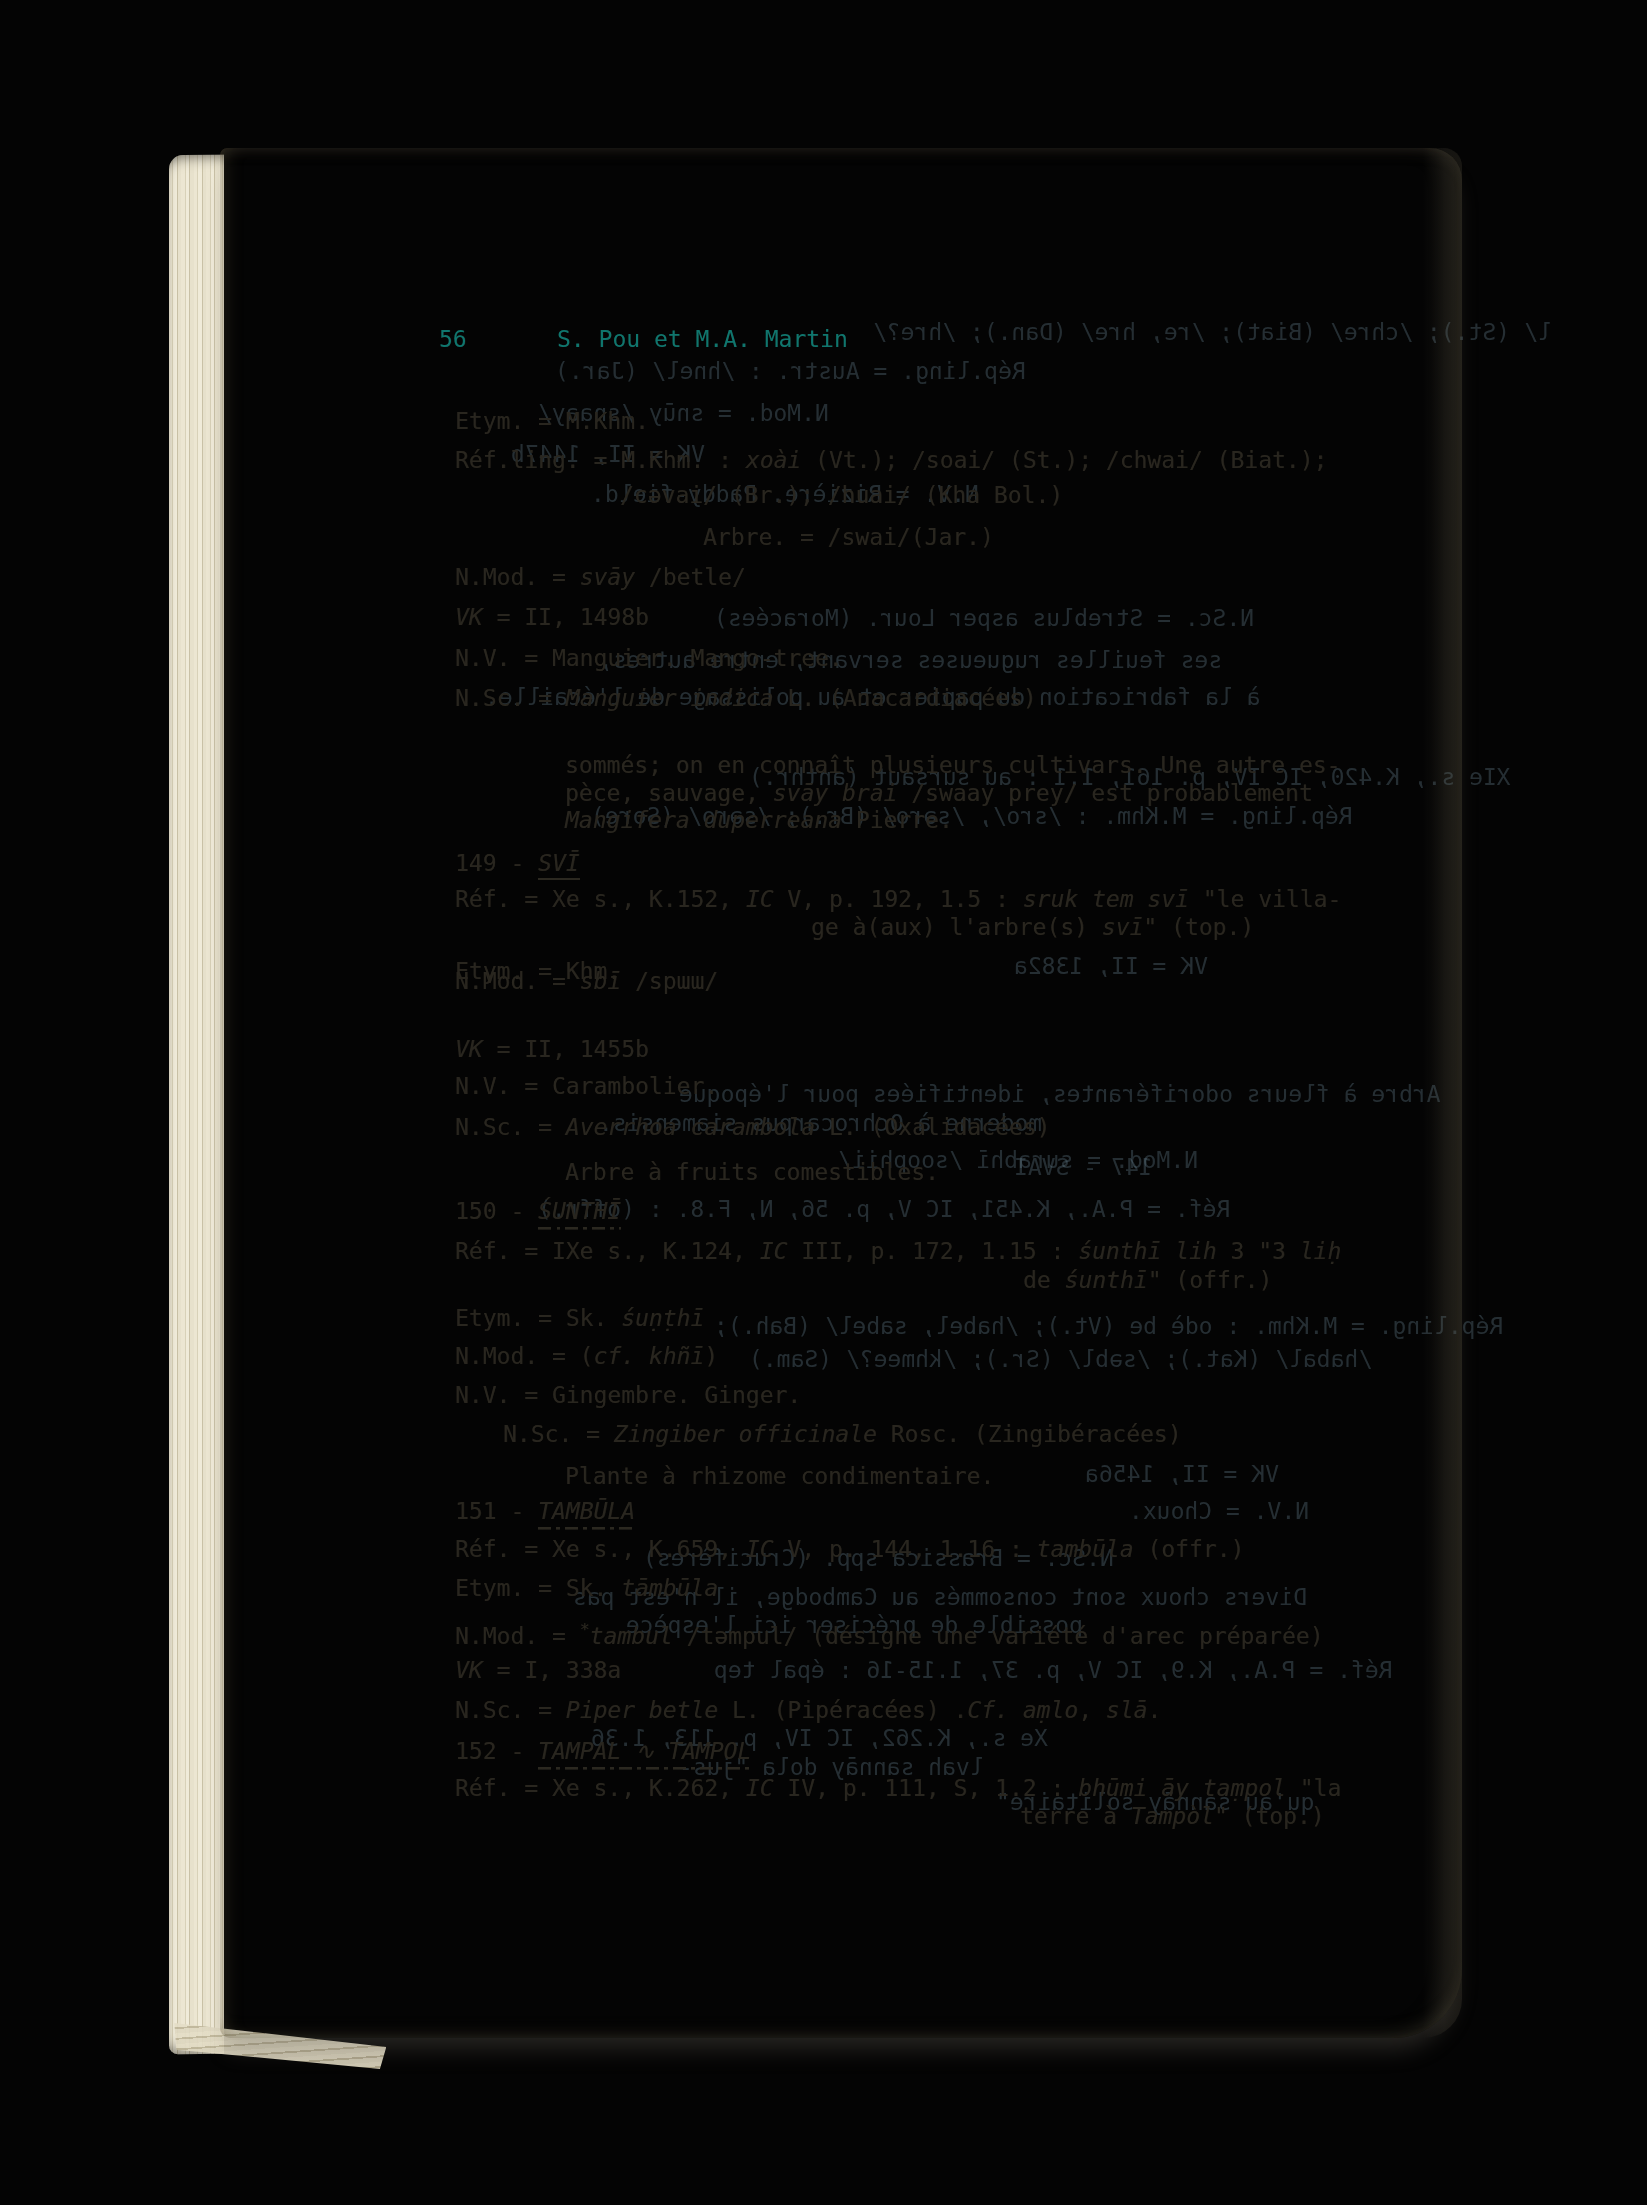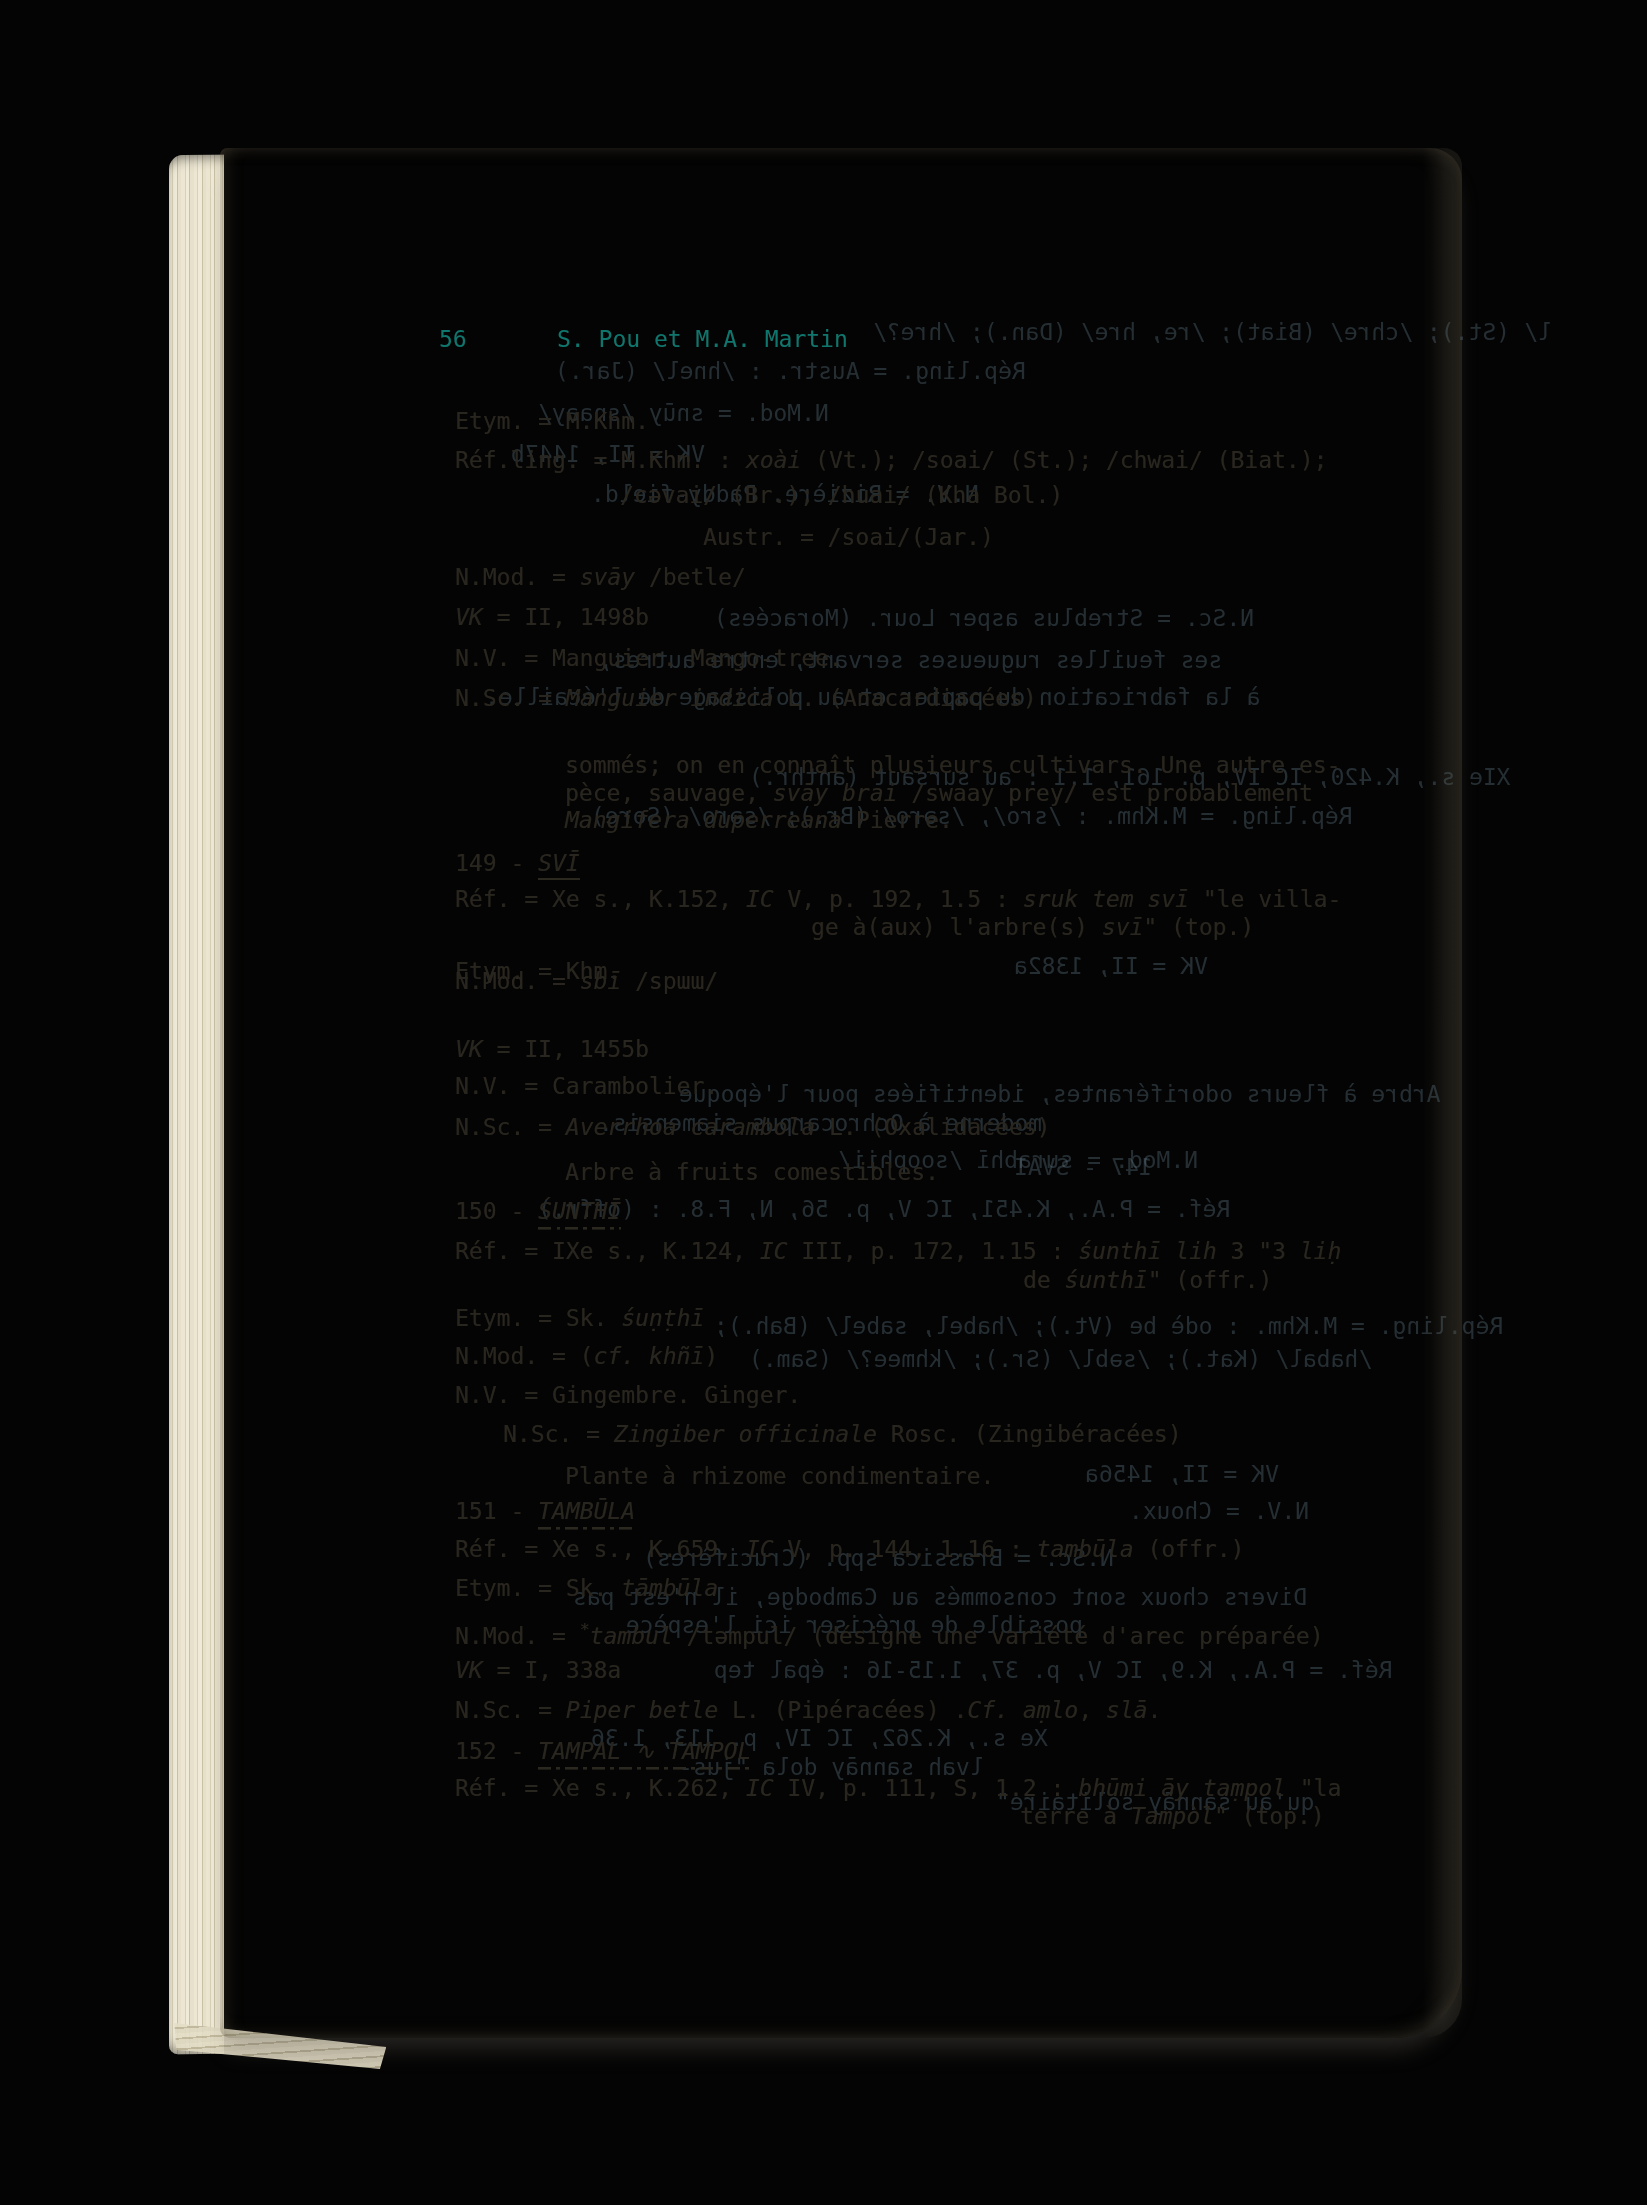--- a/index.html
+++ b/index.html
@@ -101,21 +101,21 @@
         <div class="ghost" style="left: 371px; top: 1577px;">Xe s., K.262, IC IV, p. 113, 1.36</div>
         <div class="ghost" style="left: 459px; top: 1606px;">lvah sannāy dola "jus-</div>
         <div class="ghost" style="left: 776px; top: 1641px;">qu'au sannāy solitaire"</div>
       </div>
     <div class="text-layer">
       <div class="hdr" style="left:219px;top:178px;">56</div>
       <div class="hdr" style="left:337px;top:178px;">S. Pou et M.A. Martin</div>
     <div class="tl" style="left: 235px; top: 260px;"><span class="">Etym. = M.Khm.</span></div>
         <div class="tl" style="left: 235px; top: 299px;"><span class="">Réf.ling. = M.Khm. : </span><span class="it ">xoài</span><span class=""> (Vt.); /soai/ (St.); /chwai/ (Biat.);</span></div>
         <div class="tl" style="left: 400px; top: 334px;"><span class="">/cəvai/ (Br.); /huai/ (Kha Bol.)</span></div>
-        <div class="tl" style="left: 483px; top: 376px;"><span class="">Austr. = /soai/(Jar.)</span></div>
+        <div class="tl" style="left: 483px; top: 376px;"><span class="">Arbre. = /swai/(Jar.)</span></div>
         <div class="tl" style="left: 235px; top: 416px;"><span class="">N.Mod. = </span><span class="it ">svāy</span><span class=""> /betle/</span></div>
         <div class="tl" style="left: 235px; top: 456px;"><span class="it ">VK</span><span class=""> = II, 1498b</span></div>
         <div class="tl" style="left: 235px; top: 497px;"><span class="">N.V. = Manguier. Mango-tree.</span></div>
         <div class="tl" style="left: 235px; top: 537px;"><span class="">N.Sc. = </span><span class="it ">Manguier indica</span><span class=""> L. (Anacardiacées)</span></div>
         <div class="tl" style="left: 345px; top: 604px;"><span class="">sommés; on en connaît plusieurs cultivars. Une autre es-</span></div>
         <div class="tl" style="left: 345px; top: 632px;"><span class="">pèce, sauvage, </span><span class="it ">svāy brai</span><span class=""> /swaay prey/ est probablement</span></div>
         <div class="tl" style="left: 345px; top: 659px;"><span class="it ">Mangifera duperreana</span><span class=""> Pierre.</span></div>
         <div class="tl" style="left: 235px; top: 702px;"><span class="">149 - </span><span class="it hw-solid ">SVĪ</span></div>
         <div class="tl" style="left: 235px; top: 738px;"><span class="">Réf. = Xe s., K.152, </span><span class="it ">IC</span><span class=""> V, p. 192, 1.5 : </span><span class="it ">sruk tem svī</span><span class=""> "le villa-</span></div>
         <div class="tl" style="left: 591px; top: 766px;"><span class="">ge à(aux) l'arbre(s) </span><span class="it ">svī</span><span class="">" (top.)</span></div>

